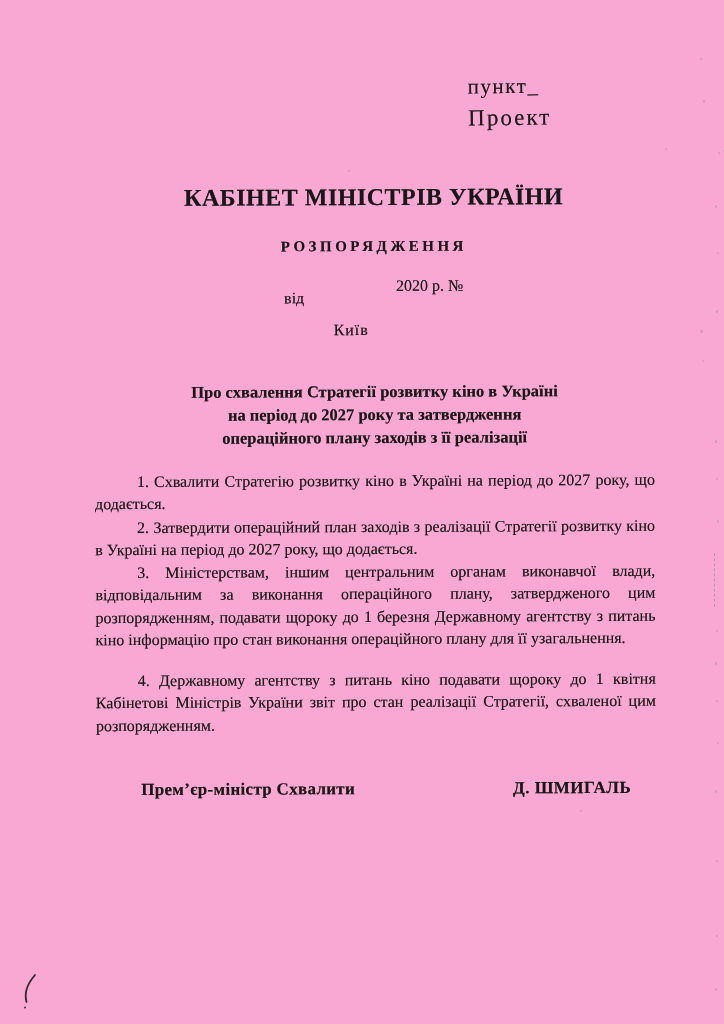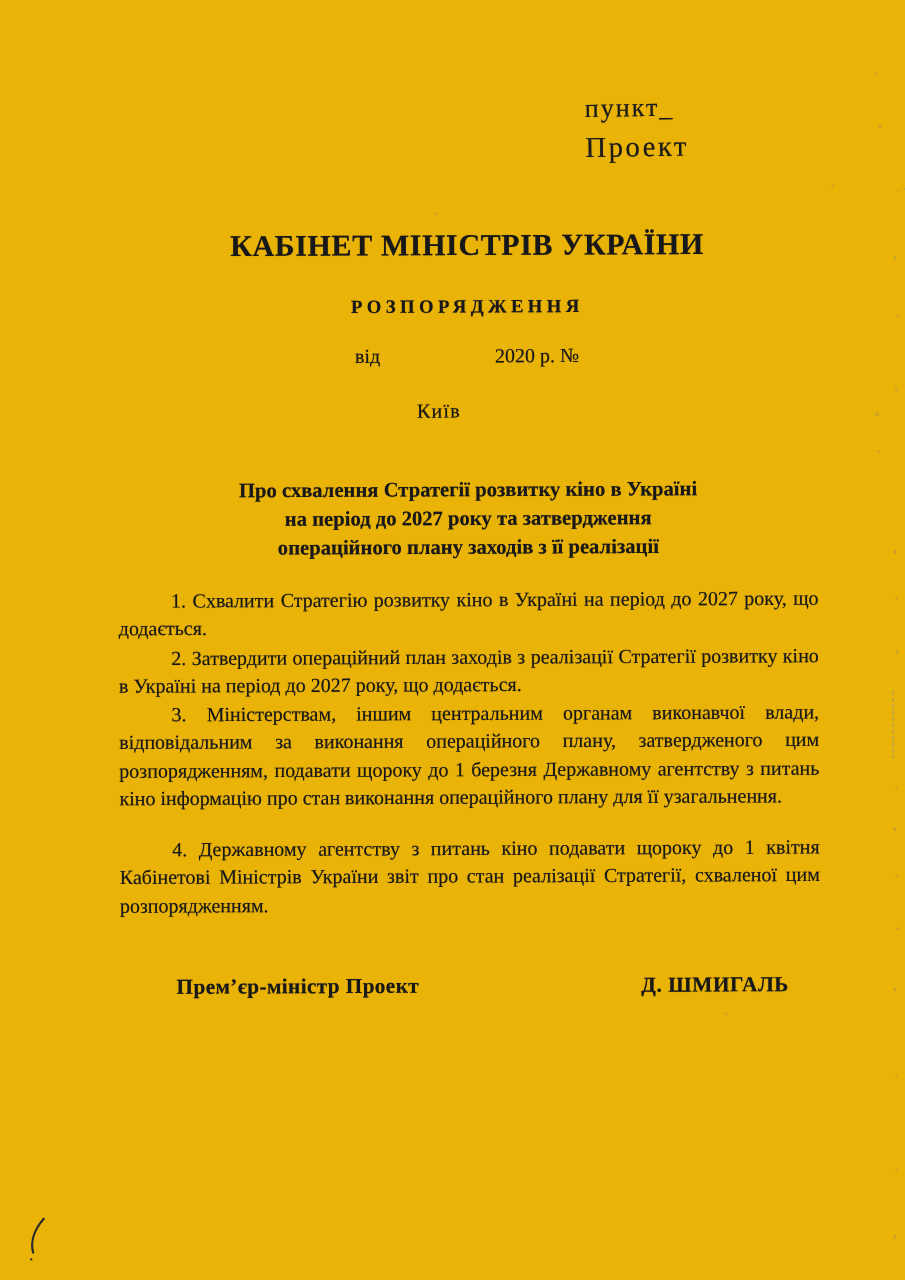--- a/index.html
+++ b/index.html
@@ -5,21 +5,21 @@
   * { margin: 0; padding: 0; box-sizing: border-box; }
   html, body {
     width: 724px; height: 1024px;
     background: #ffffff;
     overflow: hidden;
     font-family: "Liberation Serif", "DejaVu Serif", serif;
   }
   #page {
     position: relative;
     width: 724px; height: 1024px;
-    background: #eab308;
+    background: #f9a8d4;
     color: #181818;
   }
   .scan-text {
     text-shadow: 0 0 0.6px rgba(20,20,20,0.55);
     transform: rotate(-0.25deg);
   }
   
   .note-block {
     position: absolute;
     left: 468px; top: 74px;
@@ -41,21 +41,21 @@
   }
   .doc-type {
     position: absolute; left: 0; top: 238px; width: 100%;
     text-align: center;
     font-weight: bold; font-size: 15px; letter-spacing: 3.5px;
   }
   .date-line {
     position: absolute; left: 0; top: 277px; width: 100%;
     font-size: 16px;
   }
-  .date-prefix { position: absolute; left: 190px; }
+  .date-prefix { position: absolute; left: 190px; margin-top: 12px; }
   .date-value  { position: absolute; left: 302px; }
   .city {
     position: absolute; left: 0; top: 321px; width: 100%;
     text-align: center; font-size: 16px;
     transform: translateX(-23px) rotate(-0.25deg);
     letter-spacing: 1px;
   }
   .doc-title {
     position: absolute; left: 0; top: 380px; width: 100%;
     text-align: center;
@@ -124,21 +124,21 @@
       <div>на період до 2027 року та затвердження</div>
       <div>операційного плану заходів з її реалізації</div>
     </div>
 
     <div class="para p1">1. Схвалити Стратегію розвитку кіно в Україні на період до 2027 року, що додається.</div>
     <div class="para p2">2. Затвердити операційний план заходів з реалізації Стратегії розвитку кіно в Україні на період до 2027 року, що додається.</div>
     <div class="para p3">3. Міністерствам, іншим центральним органам виконавчої влади, відповідальним за виконання операційного плану, затвердженого цим розпорядженням, подавати щороку до 1 березня Державному агентству з питань кіно інформацію про стан виконання операційного плану для її узагальнення.</div>
     <div class="para p4">4. Державному агентству з питань кіно подавати щороку до 1 квітня Кабінетові Міністрів України звіт про стан реалізації Стратегії, схваленої цим розпорядженням.</div>
 
     <div class="signature-row">
-      <span class="sig-role">Прем’єр-міністр Проект</span>
+      <span class="sig-role">Прем’єр-міністр Схвалити</span>
       <span class="sig-name">Д. ШМИГАЛЬ</span>
     </div>
 
   </div>
 
   <div id="artifacts">
     <div class="dashed-line"></div>
     <svg class="pen-mark" viewBox="0 0 20 38" width="20" height="38" fill="none">
       <path d="M15 2 C8 10 4 20 6.5 29" stroke="#2a2a2a" stroke-width="1.8" stroke-linecap="round"></path>
       <circle cx="5" cy="34.5" r="0.9" fill="#2a2a2a"></circle>

